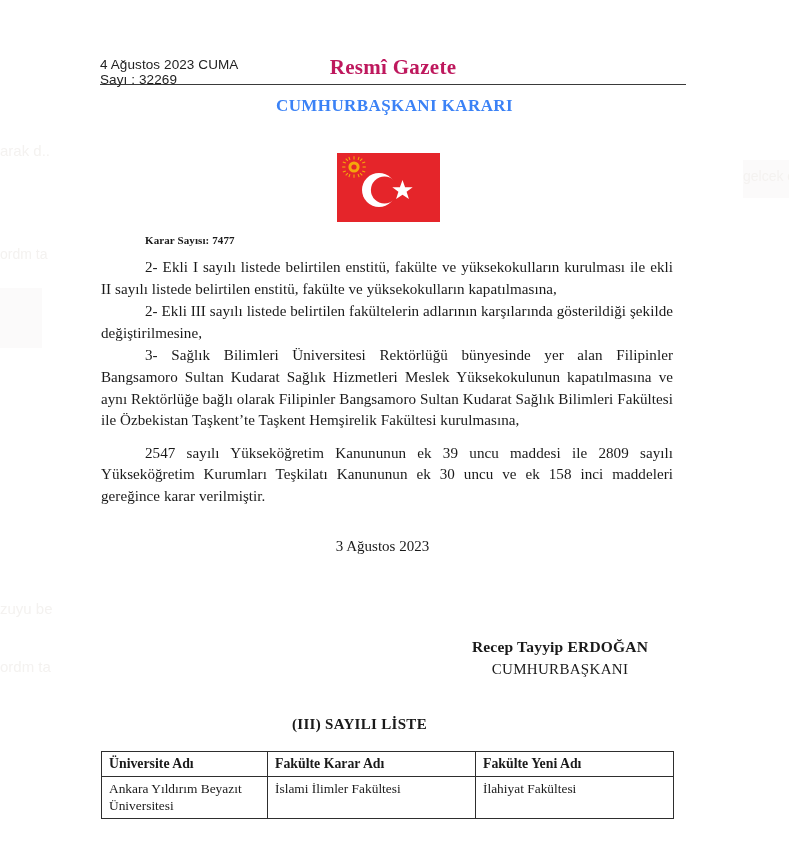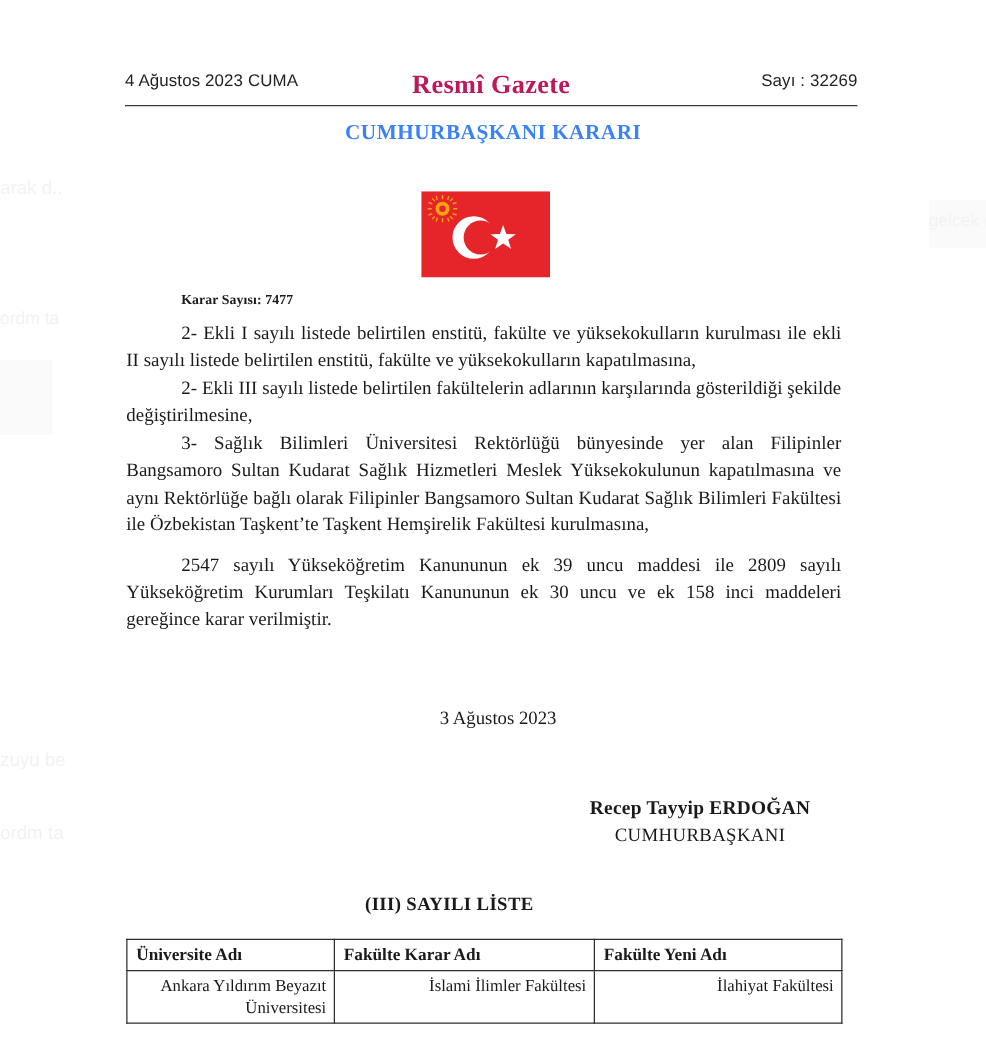--- a/index.html
+++ b/index.html
@@ -39,20 +39,21 @@
   
   .header {
     position: absolute;
     left: 100px;
     top: 57px;
     width: 586px;
     height: 24px;
     display: flex;
     align-items: baseline;
     justify-content: space-between;
+    flex-direction: column;
   }
   .header-date, .header-issue {
     font-family: "Liberation Sans", sans-serif;
     font-size: 13.5px;
     color: #222222;
     letter-spacing: 0.1px;
   }
   .header-masthead {
     font-family: "Liberation Serif", serif;
     font-size: 21px;
@@ -123,25 +124,24 @@
     letter-spacing: 0.05px;
   }
   p.para.last {
     margin-top: 11px;
   }
 
   
   .date-line {
     position: absolute;
     left: 0;
-    top: 567px;
+    top: 538px;
     width: 765px;
     text-align: center;
     font-size: 15px;
-    margin-left: 16px;
   }
 
   
   .sign-block {
     position: absolute;
     left: 400px;
     top: 638px;
     width: 320px;
     text-align: center;
   }
@@ -190,21 +190,20 @@
     line-height: 17px;
   }
   table.list-table th {
     font-weight: bold;
     font-size: 13.8px;
     height: 17px;
   }
   table.list-table td {
     font-weight: normal;
     height: 34px;
-    text-align: right;
   }
   col.c1 { width: 166px; }
   col.c2 { width: 208px; }
   col.c3 { width: 198px; }
 </style>
 </head>
 <body>
 
 <div id="page">
 

